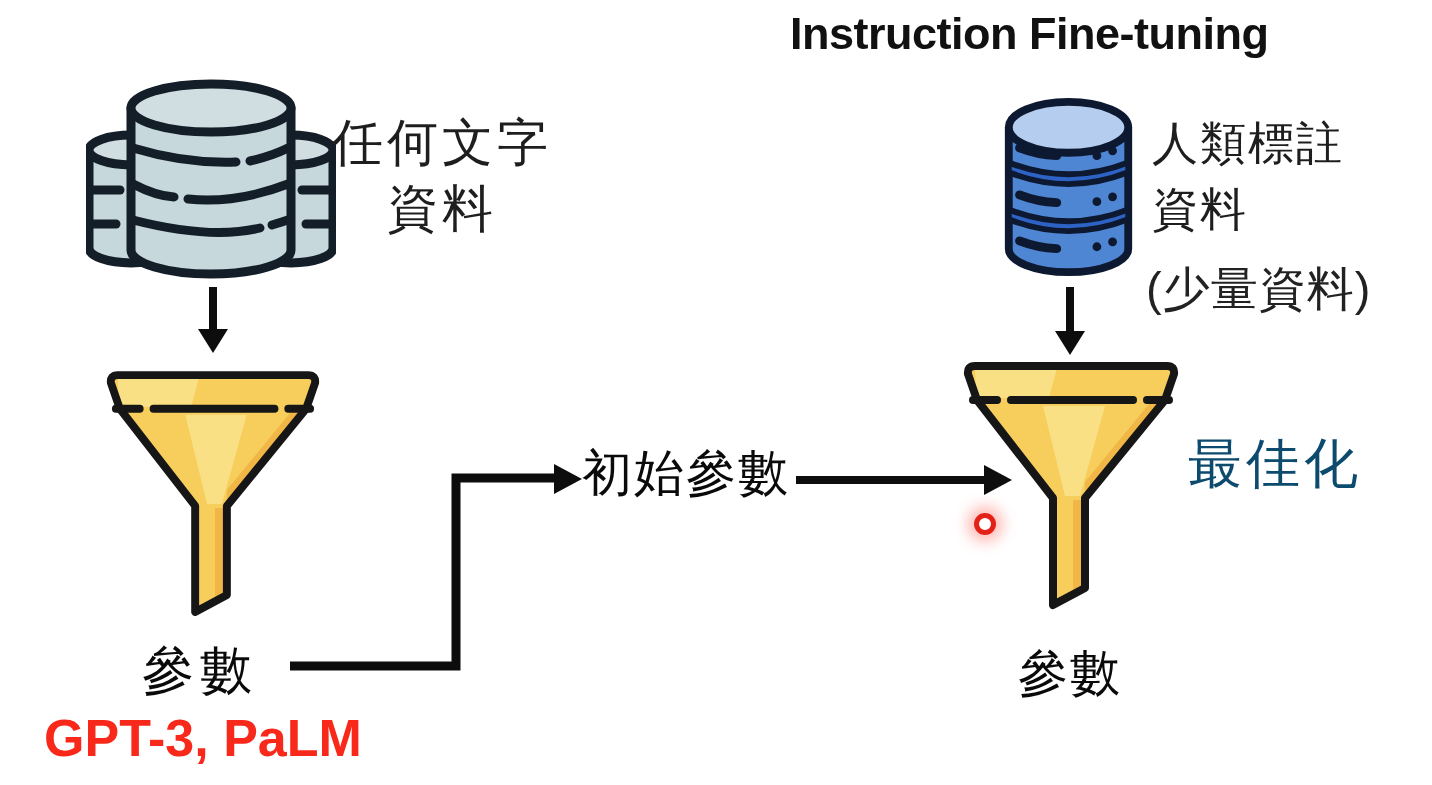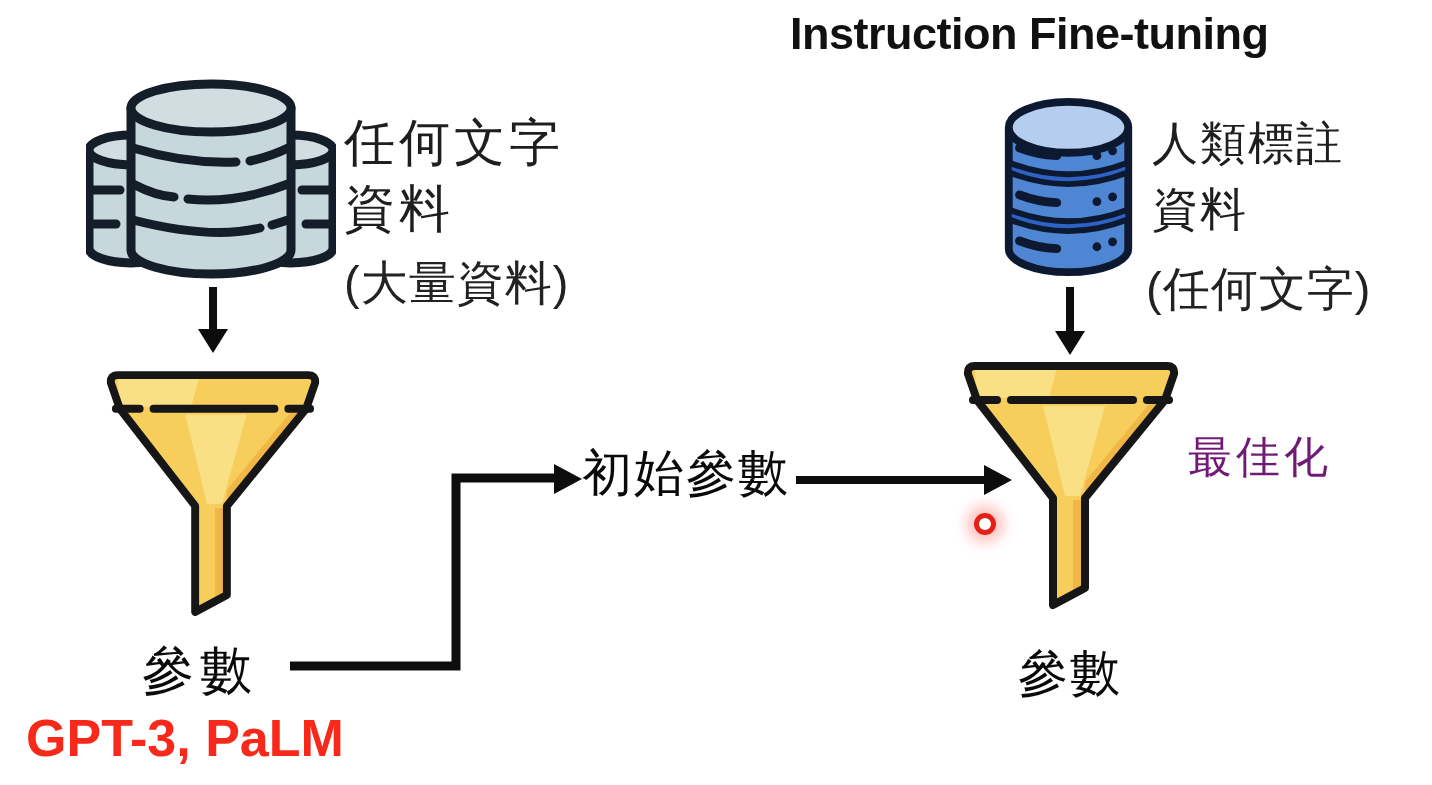--- a/index.html
+++ b/index.html
@@ -18,31 +18,31 @@
 
   .slide-title{
     left:790px;top:8px;
     font-size:45px;font-weight:bold;color:#111111;
     letter-spacing:-0.5px;white-space:nowrap;
   }
   .cjk{
     color:#1e1e1e;white-space:pre-line;
   }
   .db-label{font-size:51px;line-height:66px;letter-spacing:4px;}
-  .db-label-left{left:344px;top:110px;}
+  .db-label-left{left:332px;top:110px;text-align:center;}
   .db-label-right{left:1152px;top:110px;letter-spacing:2px;font-size:46px;}
   .db-sub{font-size:47px;letter-spacing:1px;white-space:nowrap;color:#222222;}
   .db-sub-left{left:344px;top:252px;}
   .db-sub-right{left:1146px;top:258px;}
   .params{font-weight:normal;color:#0a0a0a;white-space:nowrap;}
   .params-left{left:142px;top:636px;font-size:52px;letter-spacing:6px;}
   .params-right{left:1018px;top:640px;font-size:50px;letter-spacing:2px;}
   .initial-params{left:582px;top:440px;font-size:50px;font-weight:normal;color:#0a0a0a;letter-spacing:2px;white-space:nowrap;}
-  .optimize{left:1188px;top:428px;font-size:44px;color:#701a75;letter-spacing:4px;white-space:nowrap;}
-  .models-red{left:26px;top:708px;font-size:52px;font-weight:bold;color:#F8291A;white-space:nowrap;}
+  .optimize{left:1188px;top:428px;font-size:54px;color:#0c4a6e;letter-spacing:4px;white-space:nowrap;}
+  .models-red{left:44px;top:708px;font-size:52px;font-weight:bold;color:#F8291A;white-space:nowrap;}
 
   .laser-dot{
     left:974px;top:513px;width:12px;height:12px;
     border:5px solid #E32117;border-radius:50%;
     background:#ffffff;
     box-shadow:0 0 14px 7px rgba(255,90,80,0.40);
   }
 </style>
 </head>
 <body>
@@ -110,21 +110,20 @@
         <path d="M47,106 Q70,118 88,119"></path>
         <path d="M102,121 Q150,126 202,106"></path>
         <path d="M47,142 Q125,162 174,150"></path>
         <path d="M186,147 Q196,144 202,142"></path>
       </g>
     </g>
   </svg>
 
   <div class="abs cjk db-label db-label-left">任何文字
 資料</div>
-  <div class="abs cjk db-sub db-sub-left">(大量資料)</div>
 
   <svg class="abs" style="left:104px;top:366px" width="218" height="258" viewBox="0 0 220 258">
     <use href="#funnel-shape"></use>
   </svg>
 
   <div class="abs cjk params params-left">參數</div>
   <div class="abs models-red">GPT-3, PaLM</div>
 
   <div class="abs initial-params">初始參數</div>
 
@@ -145,21 +144,21 @@
         <circle cx="117" cy="58" r="4.5"></circle>
       <circle cx="101" cy="110" r="4.5"></circle>
         <circle cx="117" cy="105" r="4.5"></circle>
       <circle cx="101" cy="156" r="4.5"></circle>
         <circle cx="117" cy="151" r="4.5"></circle>
     </g>
   </svg>
 
   <div class="abs cjk db-label db-label-right">人類標註
 資料</div>
-  <div class="abs cjk db-sub db-sub-right">(任何文字)</div>
+  <div class="abs cjk db-sub db-sub-right">(少量資料)</div>
 
   <svg class="abs" style="left:960px;top:358px" width="222" height="258" viewBox="0 0 220 258">
     <use href="#funnel-shape"></use>
   </svg>
 
   <div class="abs cjk optimize">最佳化</div>
   <div class="abs cjk params params-right">參數</div>
 
   <div class="abs laser-dot"></div>
 

